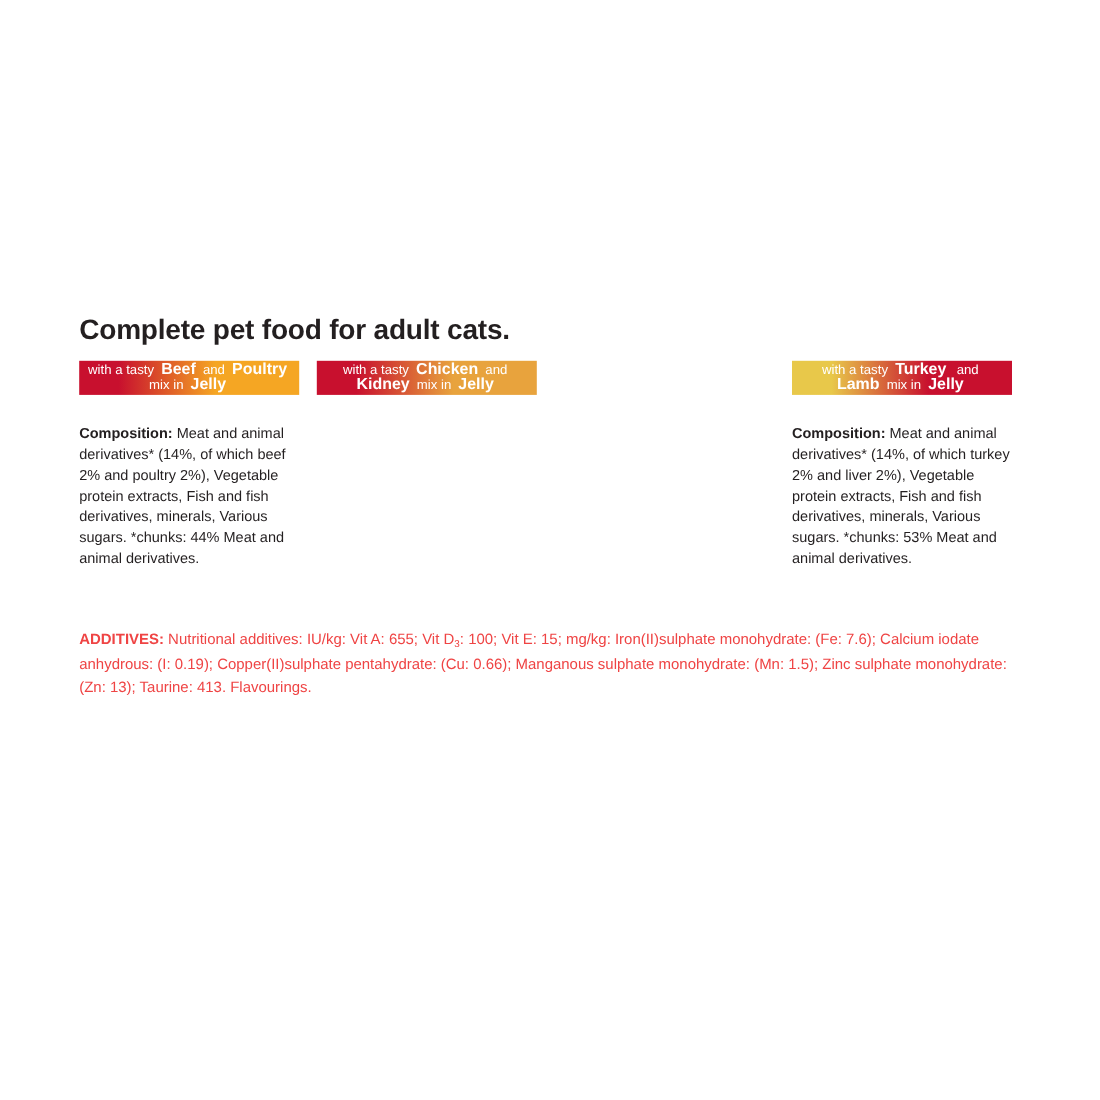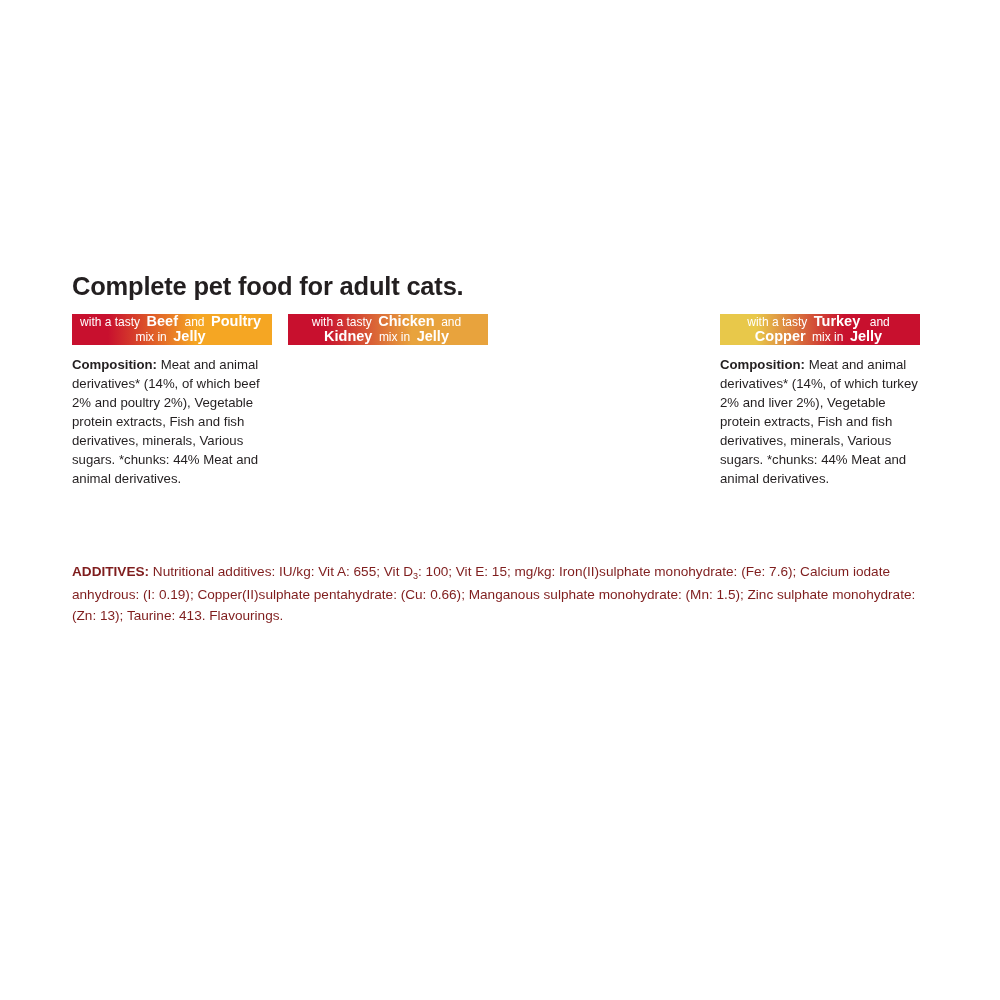--- a/index.html
+++ b/index.html
@@ -11,21 +11,21 @@
     width: 1000px;
     height: 1000px;
     font-family: "Liberation Sans", sans-serif;
     color: #231f20;
     position: relative;
     overflow: hidden;
   }
   .page {
     position: absolute;
     left: 72px;
-    top: 272px;
+    top: 286px;
     width: 860px;
   }
   .page-title {
     font-size: 25.5px;
     font-weight: bold;
     letter-spacing: -0.2px;
     color: #231f20;
     margin: 0 0 14px 0;
     line-height: 1.1;
   }
@@ -56,33 +56,33 @@
   }
   .banner-text .small {
     font-weight: normal;
     font-size: 12px;
   }
   .banner-text .big {
     font-weight: bold;
     font-size: 14.5px;
   }
   .composition {
-    margin-top: 10px;
+    margin-top: 25px;
     font-size: 13.2px;
     line-height: 19px;
     color: #231f20;
   }
   .composition b {
     font-weight: bold;
   }
   .bottom {
-    margin-top: 73px;
+    margin-top: 53px;
     font-size: 13.6px;
     line-height: 21px;
-    color: #7f1d1d;
+    color: #ef4444;
   }
   .bottom p {
     margin: 0 0 2px 0;
   }
   .bottom b {
     font-weight: bold;
   }
   sub {
     font-size: 9px;
     vertical-align: baseline;
@@ -130,27 +130,27 @@
 
     <div class="variant">
     </div>
 
     <div class="variant">
       <div class="flavour-banner" id="banner-3" style="background: linear-gradient(to right, rgb(232, 200, 74) 0%, rgb(232, 200, 74) 18%, rgb(200, 16, 46) 62%, rgb(200, 16, 46) 100%);">
         <div class="banner-text">
           <span class="small" style="margin-right: 3px;">with a tasty</span>
           <span class="big" style="margin-right: 6px;">Turkey</span>
           <span class="small" style="margin-right: 3px;">and</span>
-          <span class="big" style="margin-right: 3px;">Copper</span>
+          <span class="big" style="margin-right: 3px;">Lamb</span>
           <span class="small" style="margin-right: 3px;">mix in</span>
           <span class="big" style="margin-right: 3px;">Jelly</span>
         </div>
       </div>
       <div class="composition">
-        <b>Composition:</b><span> Meat and animal derivatives* (14%, of which turkey 2% and liver 2%), Vegetable protein extracts, Fish and fish derivatives, minerals, Various sugars. *chunks: 44% Meat and animal derivatives.</span>
+        <b>Composition:</b><span> Meat and animal derivatives* (14%, of which turkey 2% and liver 2%), Vegetable protein extracts, Fish and fish derivatives, minerals, Various sugars. *chunks: 53% Meat and animal derivatives.</span>
       </div>
     </div>
 
   </div>
 
   <div class="bottom">
     <p>
       <b>ADDITIVES:</b><span> Nutritional additives: IU/kg: Vit A: 655; Vit D</span><sub>3</sub><span>: 100; Vit E: 15; mg/kg: Iron(II)sulphate monohydrate: (Fe: 7.6); Calcium iodate anhydrous: (I: 0.19); Copper(II)sulphate pentahydrate: (Cu: 0.66); Manganous sulphate monohydrate: (Mn: 1.5); Zinc sulphate monohydrate: (Zn: 13); Taurine: 413. Flavourings.</span>
     </p>
   </div>

